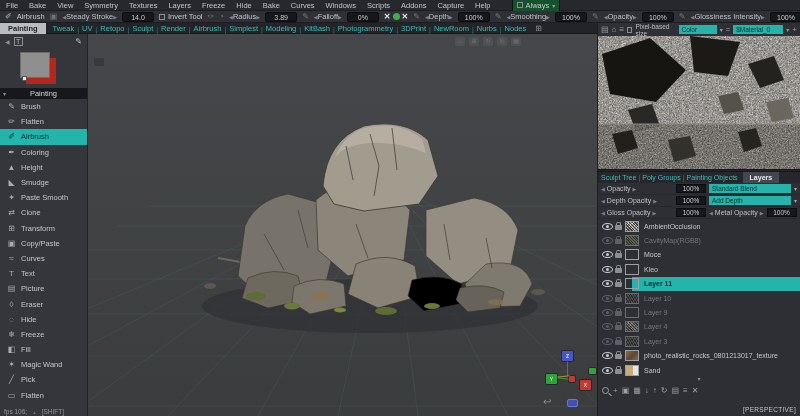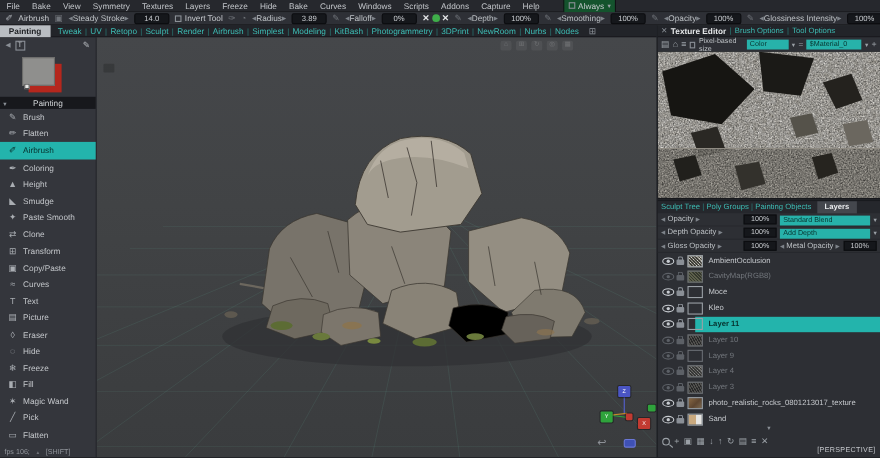--- a/index.html
+++ b/index.html
@@ -426,28 +426,20 @@
     <div class="gz gz-cube" id="gz-z">Z</div>
     <div class="gz gz-cube" id="gz-y">Y</div>
     <div class="gz gz-cube" id="gz-x">X</div>
     <div class="gz gz-cube" id="gz-g2"></div>
     <div class="gz gz-cube" id="gz-r2"></div>
     <div id="vp-undo">↩</div>
     <div id="vp-blueico"></div>
   </div>
 
   <div id="rpanel">
-    <div id="rp-tabs">
-      <span id="rp-close">✕</span>
-      <span class="rp-tab-active">Texture Editor</span>
-      <span class="rp-sep">|</span>
-      <span class="rp-tab">Brush Options</span>
-      <span class="rp-sep">|</span>
-      <span class="rp-tab">Tool Options</span>
-    </div>
     <div id="tex-toolbar">
       <span class="rb-ico">▤</span>
       <span class="rb-ico">⌂</span>
       <span class="rb-ico">≡</span>
       <span class="cb"></span>
       <span style="font-size:6.5px;color:#bcc0c4;">Pixel-based size</span>
       <span class="dd" id="dd-color">Color</span>
       <span class="dda">▾</span>
       <span style="color:#9aa0a6;">=</span>
       <span class="dd" id="dd-material">$Material_0</span>

